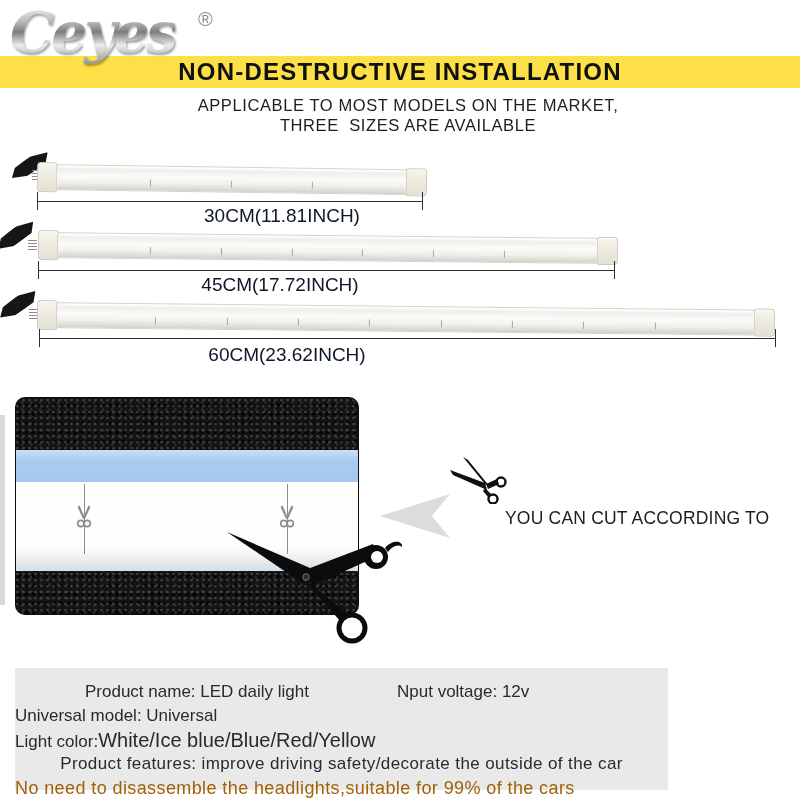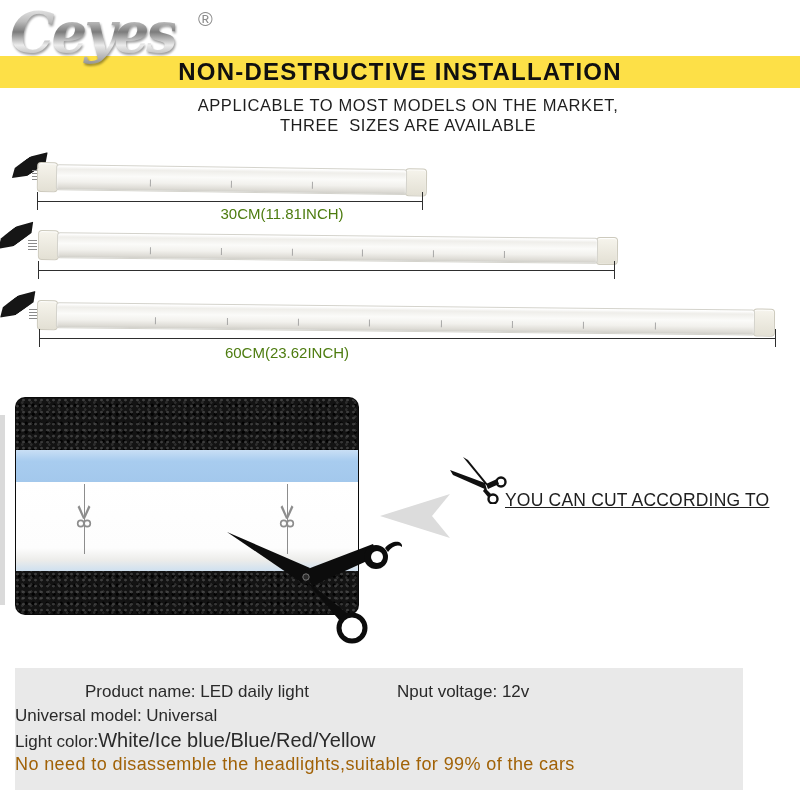--- a/index.html
+++ b/index.html
@@ -36,21 +36,21 @@
   .ticks i{width:1px;height:7px;background:#8f8f8f;opacity:.75;}
   .wire{position:absolute;width:44px;height:15px;background:#161616;border-radius:2px;
     clip-path:polygon(0% 55%,18% 8%,60% 0%,100% 40%,82% 96%,33% 100%);}
   .pins{position:absolute;width:9px;height:10px;
     background:repeating-linear-gradient(180deg,#8a8a8a 0 1px,transparent 1px 3px);}
 
   
   .dim{position:absolute;height:1px;background:#2e2e2e;}
   .dim i{position:absolute;width:1px;height:18px;top:-9px;background:#2e2e2e;}
   .dim .l{left:0;} .dim .r{right:0;}
-  .dim-label{position:absolute;width:240px;text-align:center;font-size:15px;color:#4d7c0f;}
+  .dim-label{position:absolute;width:240px;text-align:center;font-size:19px;color:#0f172a;}
 
   
   .panel{position:absolute;left:16px;top:398px;width:342px;height:216px;border-radius:9px;
     background-color:#131313;
     background-image:
       radial-gradient(circle at 25% 35%,rgba(95,95,95,.55) 0 1px,transparent 1.7px),
       radial-gradient(circle at 70% 65%,rgba(70,70,70,.5) 0 1px,transparent 1.6px),
       radial-gradient(circle at 45% 80%,rgba(0,0,0,.9) 0 1.2px,transparent 2px);
     background-size:6px 6px,9px 7px,7px 9px;
     box-shadow:0 0 0 1px #0a0a0a;}
@@ -61,21 +61,21 @@
   .cutmark{position:absolute;top:86px;width:24px;height:70px;}
   .cutline{position:absolute;left:50%;top:0;width:1px;height:100%;background:#8d8d8d;}
   .cutmark svg{position:absolute;left:1px;top:20px;}
   .gray-bar{position:absolute;left:0;top:415px;width:5px;height:190px;background:#dadada;}
 
   
   .note-line{position:absolute;font-size:17.5px;letter-spacing:.2px;color:#1e1e1e;}
   .abs{position:absolute;}
 
   
-  .specs{position:absolute;left:15px;top:668px;width:728px;height:122px;background:#e9e9e9;
+  .specs{position:absolute;left:15px;top:668px;width:653px;height:122px;background:#e9e9e9;
     padding-top:12px;box-sizing:border-box;}
   .spec-row{display:flex;height:24px;align-items:center;font-size:17px;color:#2a2a2a;}
   .cell-l{margin-left:70px;width:312px;}
   .cell-r{flex:1;}
   .small-val{font-size:20px;}
   .features-line{height:24px;line-height:24px;text-align:center;font-size:17px;
     letter-spacing:.4px;color:#2a2a2a;}
   .highlight-line{height:24px;line-height:24px;text-align:left;font-size:18px;
     letter-spacing:.4px;color:#a16207;}
 </style>
@@ -129,20 +129,21 @@
           <i></i>
           <i></i>
         </div>
     </div>
     <div class="cap cap-r"></div>
   </div>
   <div class="dim" style="left:38px;top:270px;width:577px;">
       <i class="l"></i>
       <i class="r"></i>
     </div>
+  <div class="dim-label" style="left:160px;top:274px;">45CM(17.72INCH)</div>
 
   <div class="wire" style="left:-4px;top:297px;transform:rotate(-34deg);"></div>
   <div class="pins" style="left:29px;top:309px;"></div>
   <div class="strip" style="left:37px;top:300px;width:738px;transform:rotate(.6deg);">
     <div class="cap"></div>
     <div class="body">
       <div class="ticks">
           <i></i>
           <i></i>
           <i></i>
@@ -204,29 +205,30 @@
 
   <svg class="abs" style="left:449px;top:456px;" width="62" height="48" viewBox="0 0 62 48">
     <polygon points="1,14 36,27 38,34 4,19" fill="#101010"></polygon>
     <polygon points="14,1 36,28 41,31 19,4" fill="#101010"></polygon>
     <polygon points="37,28 48,23 50,28 39,33" fill="#101010"></polygon>
     <circle cx="52" cy="26" r="4.5" fill="none" stroke="#101010" stroke-width="2.4"></circle>
     <polygon points="36,32 42,38 39,41 34,35" fill="#101010"></polygon>
     <circle cx="44" cy="43" r="4.5" fill="none" stroke="#101010" stroke-width="2.4"></circle>
   </svg>
 
-  <div class="note-line" style="left:505px;top:490px;text-decoration:underline;">YOU CAN CUT ACCORDING TO</div>
+  <div class="note-line" style="left:505px;top:508px;">YOU CAN CUT ACCORDING TO</div>
 
   <div class="specs">
     <div class="spec-row">
       <div class="cell-l">Product name: LED daily light</div>
       <div class="cell-r">Nput voltage: 12v</div>
     </div>
     <div class="spec-row">
       <div class="cell-r">Universal model: Universal</div>
     </div>
     <div class="spec-row">
       <div class="cell-r"><span>Light color:</span><span class="small-val">White/Ice blue/Blue/Red/Yellow</span></div>
     </div>
+    <div class="features-line">Product features: improve driving safety/decorate the outside of the car</div>
     <div class="highlight-line">No need to disassemble the headlights,suitable for 99% of the cars</div>
   </div>
 
 </div>
 
 </body></html>

